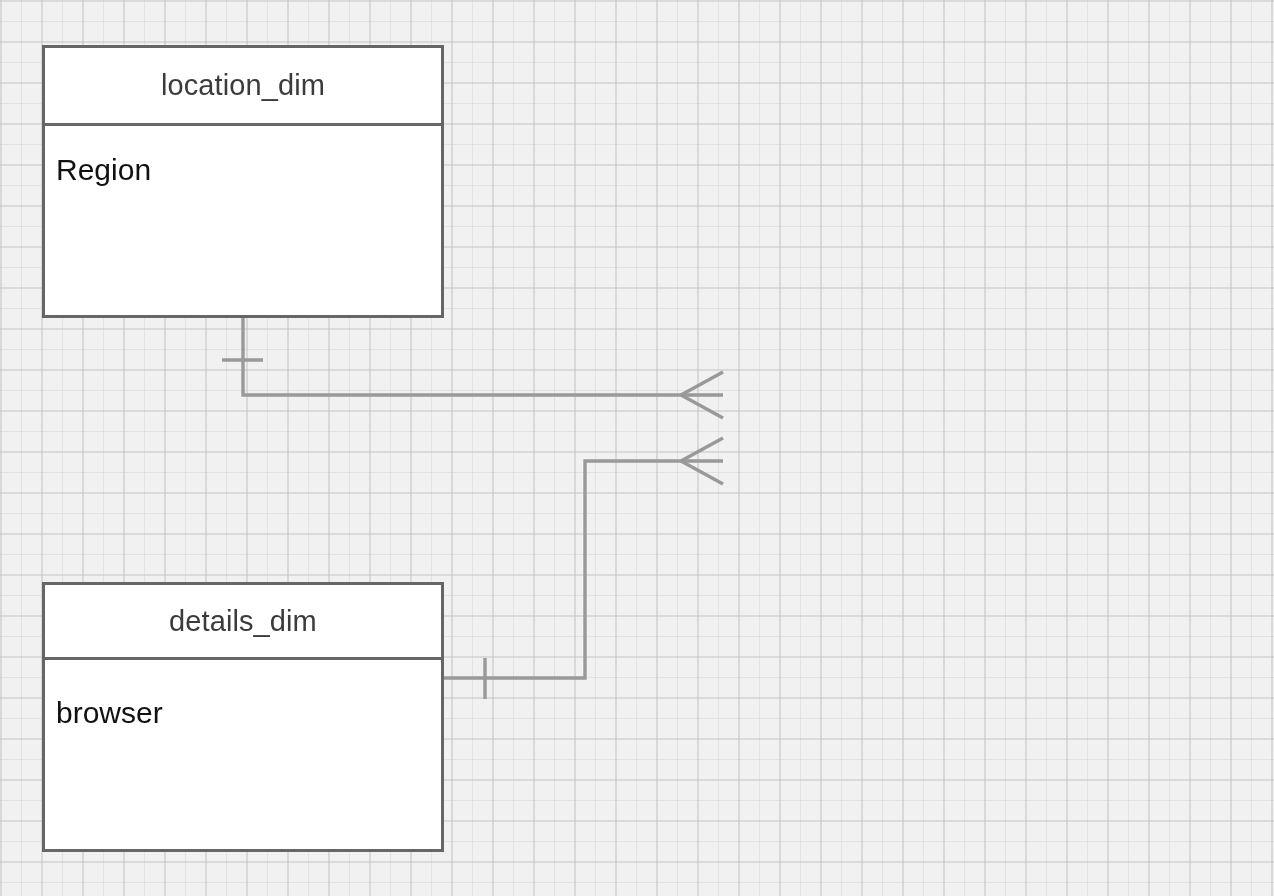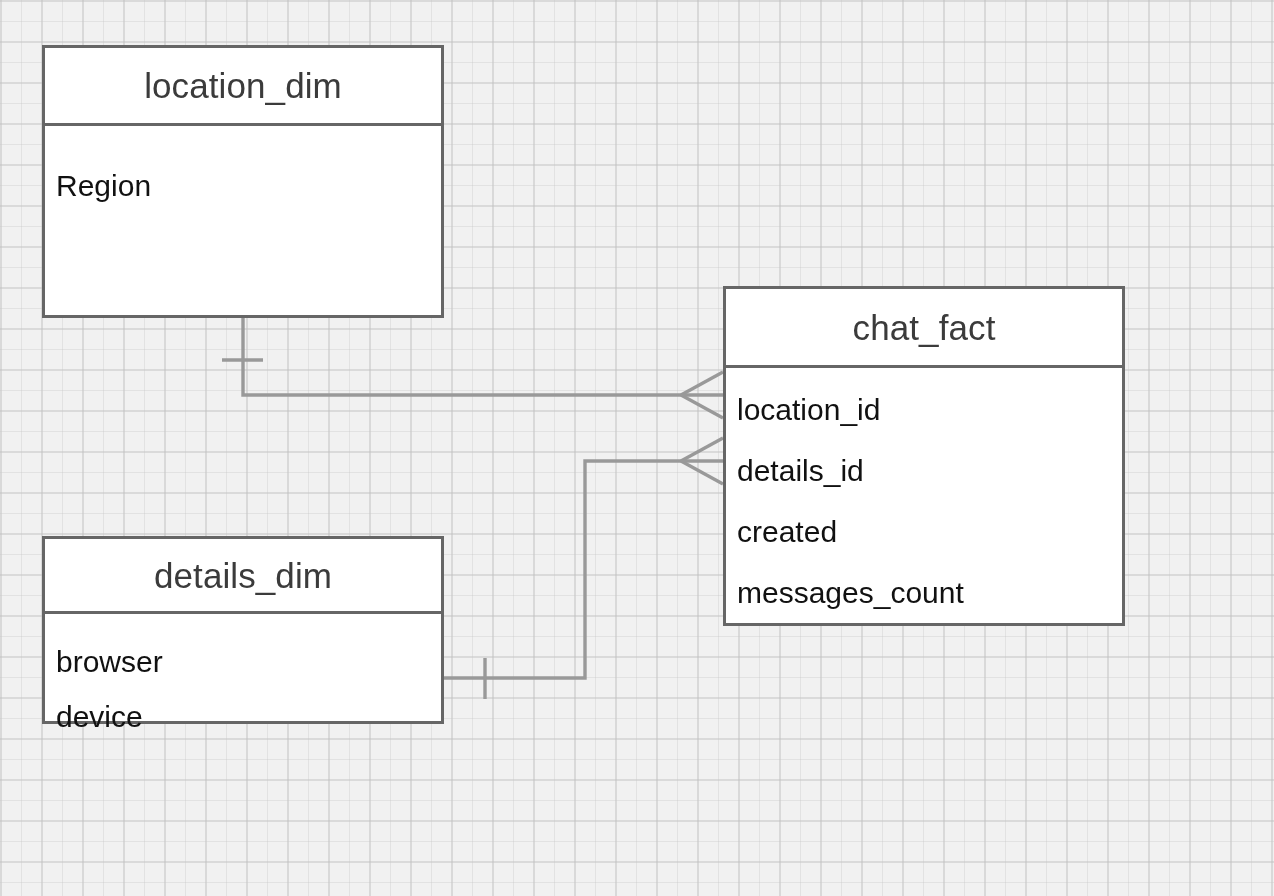--- a/index.html
+++ b/index.html
@@ -51,21 +51,21 @@
     z-index: 3;
   }
 
   .entity-header {
     box-sizing: border-box;
     border-bottom: 3px solid #666666;
     display: flex;
     align-items: center;
     justify-content: center;
     color: #3b3b3b;
-    font-size: 35px;
+    font-size: 29px;
     line-height: 1;
     letter-spacing: 0.1px;
   }
 
   .entity-body {
     box-sizing: border-box;
     display: flex;
     flex-direction: column;
     justify-content: flex-start;
     padding-left: 11px;
@@ -81,38 +81,38 @@
   }
 
   
   #entity-location_dim {
     left: 42px;
     top: 45px;
     width: 402px;
     height: 273px;
   }
   #entity-location_dim .entity-header { height: 78px; }
-  #entity-location_dim .entity-body  { height: 152px; padding-top: 12px; margin-top: 16px; }
+  #entity-location_dim .entity-body  { height: 152px; padding-top: 12px; }
   #entity-location_dim .attr { height: 64px; }
 
   #entity-chat_fact {
     left: 723px;
     top: 286px;
     width: 402px;
     height: 340px;
   }
   #entity-chat_fact .entity-header { height: 79px; }
   #entity-chat_fact .entity-body  { height: 255px; padding-top: 12px; }
   #entity-chat_fact .attr { height: 64px; }
 
   #entity-details_dim {
     left: 42px;
-    top: 536px;
+    top: 582px;
     width: 402px;
-    height: 188px;
+    height: 270px;
   }
   #entity-details_dim .entity-header { height: 75px; }
   #entity-details_dim .entity-body  { height: 130px; padding-top: 21px; }
   #entity-details_dim .attr { height: 64px; }
 </style>
 </head>
 <body>
 
 <div id="canvas">
 
@@ -149,35 +149,23 @@
 
   <div class="entity" id="entity-location_dim">
     <div class="entity-header">
       <span>location_dim</span>
     </div>
     <div class="entity-body">
       <div class="attr">Region</div>
     </div>
   </div>
 
-  <div class="entity" id="entity-chat_fact">
-    <div class="entity-header">
-      <span>chat_fact</span>
-    </div>
-    <div class="entity-body">
-      <div class="attr">location_id</div>
-      <div class="attr">details_id</div>
-      <div class="attr">created</div>
-      <div class="attr">messages_count</div>
-    </div>
-  </div>
 
   <div class="entity" id="entity-details_dim">
     <div class="entity-header">
       <span>details_dim</span>
     </div>
     <div class="entity-body">
       <div class="attr">browser</div>
-      <div class="attr">device</div>
     </div>
   </div>
 
 </div>
 
 </body></html>

